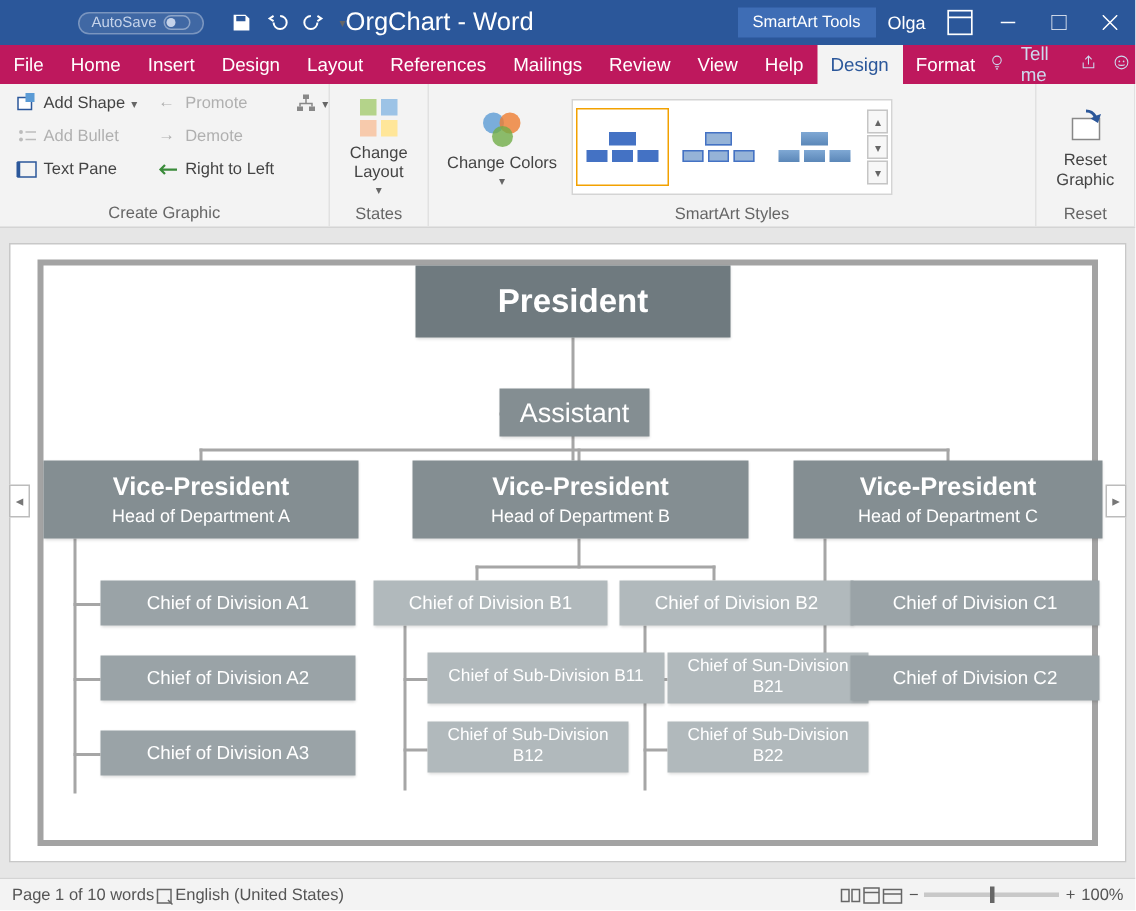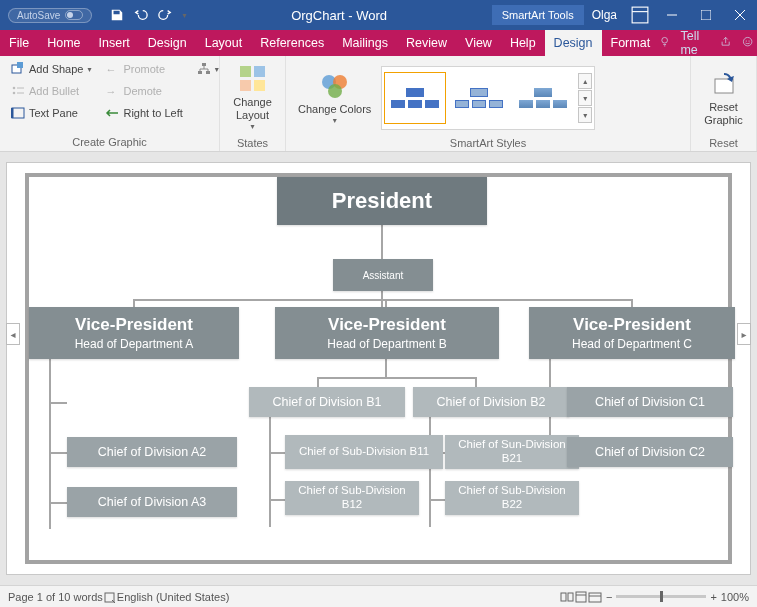--- a/index.html
+++ b/index.html
@@ -1,26 +1,26 @@
 <!DOCTYPE html>
 <html><head>
 <meta charset="utf-8">
 <style>
 * { margin: 0; padding: 0; box-sizing: border-box; font-family: "Segoe UI", Arial, sans-serif; }
 body { background: #fff; width: 757px; height: 607px; overflow: hidden; position: relative; }
 
 
 .titlebar { height: 30px; background: #2b579a; display: flex; align-items: center; color: #fff; font-size: 12px; }
-.titlebar .left { display: flex; align-items: center; gap: 8px; padding-left: 8px; }
+.titlebar .left { display: flex; align-items: center; gap: 8px; padding-left: 8px; margin-left: 44px; }
 .autosave { background: rgba(255,255,255,0.1); border: 1px solid rgba(255,255,255,0.3); border-radius: 10px; padding: 1px 8px; font-size: 10px; color: #c5d3ea; display:flex; align-items:center; gap:5px;}
 .autosave .pill{border:1px solid rgba(255,255,255,.4);border-radius:6px;display:inline-block;width:18px;height:10px;position:relative;}
 .autosave .pill::before{content:"";position:absolute;left:1px;top:1px;width:6px;height:6px;border-radius:50%;background:#c5d3ea;}
 .qat { display: flex; gap: 10px; margin-left: 10px; align-items:center;}
 .qat .ic { width: 14px; height: 14px; display:inline-block; color:#fff; cursor:pointer;}
-.title-center { flex: 1; text-align: center; font-size: 13px; }
+.title-center { flex: 1; text-align: left; font-size: 17px; }
 .contextual-tab { background: #3e6db5; padding: 4px 10px; font-size: 11px; }
 .user { padding: 0 8px; font-size: 12px; }
 .winctl { display: flex; }
 .winctl div { width: 34px; height: 30px; display: flex; align-items: center; justify-content: center; cursor: pointer; color:#fff;}
 
 
 .menubar { height: 26px; background: #be185d; display: flex; align-items: center; color: #fff; font-size: 12.5px; }
 .menubar .tab { padding: 0 9px; height: 100%; display: flex; align-items: center; cursor: pointer; }
 .menubar .tab.active { background: #f3f3f3; color: #2b579a; }
 .menubar .spacer{flex:1;}
@@ -60,21 +60,21 @@
 .page{background:#fff;height:100%;position:relative;border:1px solid #c8c8c8;}
 .sa-handle{position:absolute;display:flex;align-items:center;justify-content:center;width:14px;height:22px;background:#fff;border:1px solid #bcbcbc;cursor:pointer;color:#777;font-size:10px;}
 .sa-left{left:-1px;top:160px;}
 .sa-right{right:-1px;top:160px;}
 
 .smartart{position:absolute;top:10px;left:18px;right:18px;bottom:10px;border:4px solid #a3a3a3;}
 
 
 .node{position:absolute;color:#fff;text-align:center;display:flex;flex-direction:column;align-items:center;justify-content:center;box-shadow:0 1px 2px rgba(0,0,0,.15);}
 .node.president{background:#6f7a7f;font-weight:bold;font-size:22px;width:210px;height:48px;left:248px;top:0;}
-.node.assistant{background:#848e92;font-size:10px;width:100px;height:32px;left:304px;top:82px;}
+.node.assistant{background:#848e92;font-size:18px;width:100px;height:32px;left:304px;top:82px;}
 .node.vp{background:#848e92;width:224px;height:52px;font-size:13px;}
 .node.vp .t1{font-weight:bold;font-size:17px;}
 .node.vp .t2{font-size:12px;margin-top:2px;}
 .vp1{left:0;top:130px;width:210px !important;}
 .vp2{left:246px;top:130px;width:224px !important;}
 .vp3{left:500px;top:130px;width:206px !important;}
 .node.chief{background:#9aa3a7;font-size:12.5px;width:170px;height:30px;}
 .node.chief.light{background:#b1b9bc;}
 .node.sub{background:#b1b9bc;font-size:11.5px;width:150px;height:34px;line-height:1.2;padding:2px 4px;}
 
@@ -390,20 +390,23 @@
         </div>
       <div class="node vp vp2">
           <span class="t1">Vice-President</span>
           <span class="t2">Head of Department B</span>
         </div>
       <div class="node vp vp3">
           <span class="t1">Vice-President</span>
           <span class="t2">Head of Department C</span>
         </div>
 
+      <div class="node chief" style="left:38px;top:210px;">
+          <span>Chief of Division A1</span>
+        </div>
       <div class="node chief" style="left:38px;top:260px;">
           <span>Chief of Division A2</span>
         </div>
       <div class="node chief" style="left:38px;top:310px;">
           <span>Chief of Division A3</span>
         </div>
 
       <div class="node chief light" style="left:220px;top:210px;width:156px;">
           <span>Chief of Division B1</span>
         </div>

